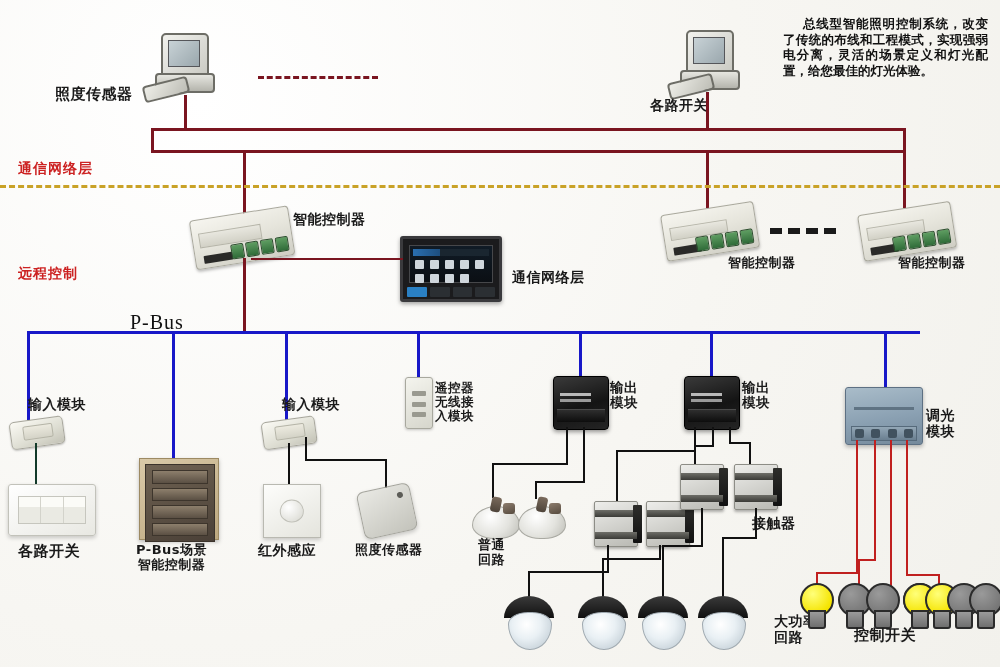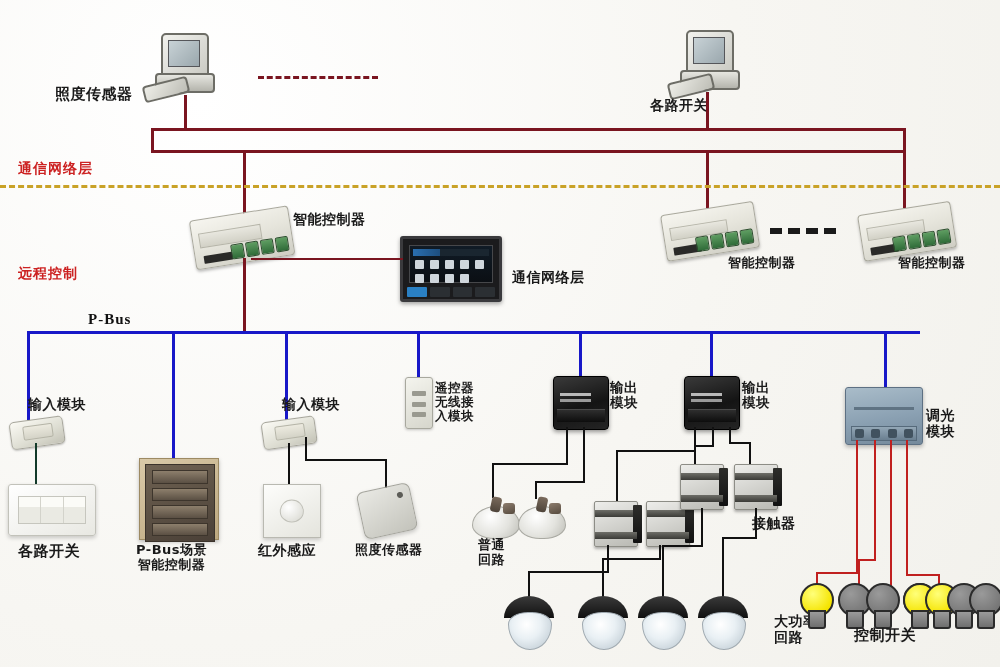--- a/index.html
+++ b/index.html
@@ -32,21 +32,21 @@
 
   
   .lbl{position:absolute;color:#1a1a1a;font-weight:bold;line-height:1.12;
     white-space:pre-line;letter-spacing:.5px;}
   .lbl.cn{font-family:"DejaVu Sans","Liberation Sans",sans-serif;}
   .layer-lbl{position:absolute;color:#cc2222;font-weight:bold;font-size:14px;
     letter-spacing:1px;font-family:"DejaVu Sans",sans-serif;}
   .proto{position:absolute;font-family:"Liberation Serif","DejaVu Serif",serif;
     font-size:17px;color:#1a1a1a;letter-spacing:1px;font-weight:600;}
   .pbus-lbl{position:absolute;font-family:"Liberation Serif","DejaVu Serif",serif;
-    font-size:15px;color:#111;font-weight:700;letter-spacing:1px;}
+    font-size:20px;color:#111;font-weight:400;letter-spacing:1px;margin-left:42px;}
   .note{position:absolute;color:#111;font-weight:bold;font-size:12.5px;
     line-height:1.25;width:205px;text-align:justify;
     font-family:"DejaVu Sans",sans-serif;}
 
   
   
   .pc{position:absolute;width:74px;height:66px;}
   .pc .crt{position:absolute;left:18px;top:0;width:44px;height:42px;
     background:linear-gradient(135deg,#f2f2ee,#c9c9c2);
     border:2px solid #6d6d66;border-radius:5px;}
@@ -201,20 +201,21 @@
     background:linear-gradient(180deg,#9b9b9b,#6f6f6f);border:2px solid #2b2b2b;
     border-radius:0 0 3px 3px;}
   .bulb.on .glob{background:radial-gradient(circle at 36% 30%,#ffff7a,#f5e400 70%,#e0cf00);}
   .bulb.off .glob{background:radial-gradient(circle at 36% 30%,#9a9a9a,#777 70%,#666);}
 </style>
 </head>
 <body>
 
 <div id="stage">
 
+  <div class="note" style="left:783px;top:16px;text-indent:20px;">总线型智能照明控制系统，改变了传统的布线和工程模式，实现强弱电分离，灵活的场景定义和灯光配置，给您最佳的灯光体验。</div>
 
   <div class="pc" style="left:143px;top:33px;">
     <div class="crt">
         <div class="scr"></div>
       </div>
     <div class="base"></div>
     <div class="kb"></div>
   </div>
   <div class="lbl cn" style="left:55px;top:86px;font-size:15px;">照度传感器</div>
 

